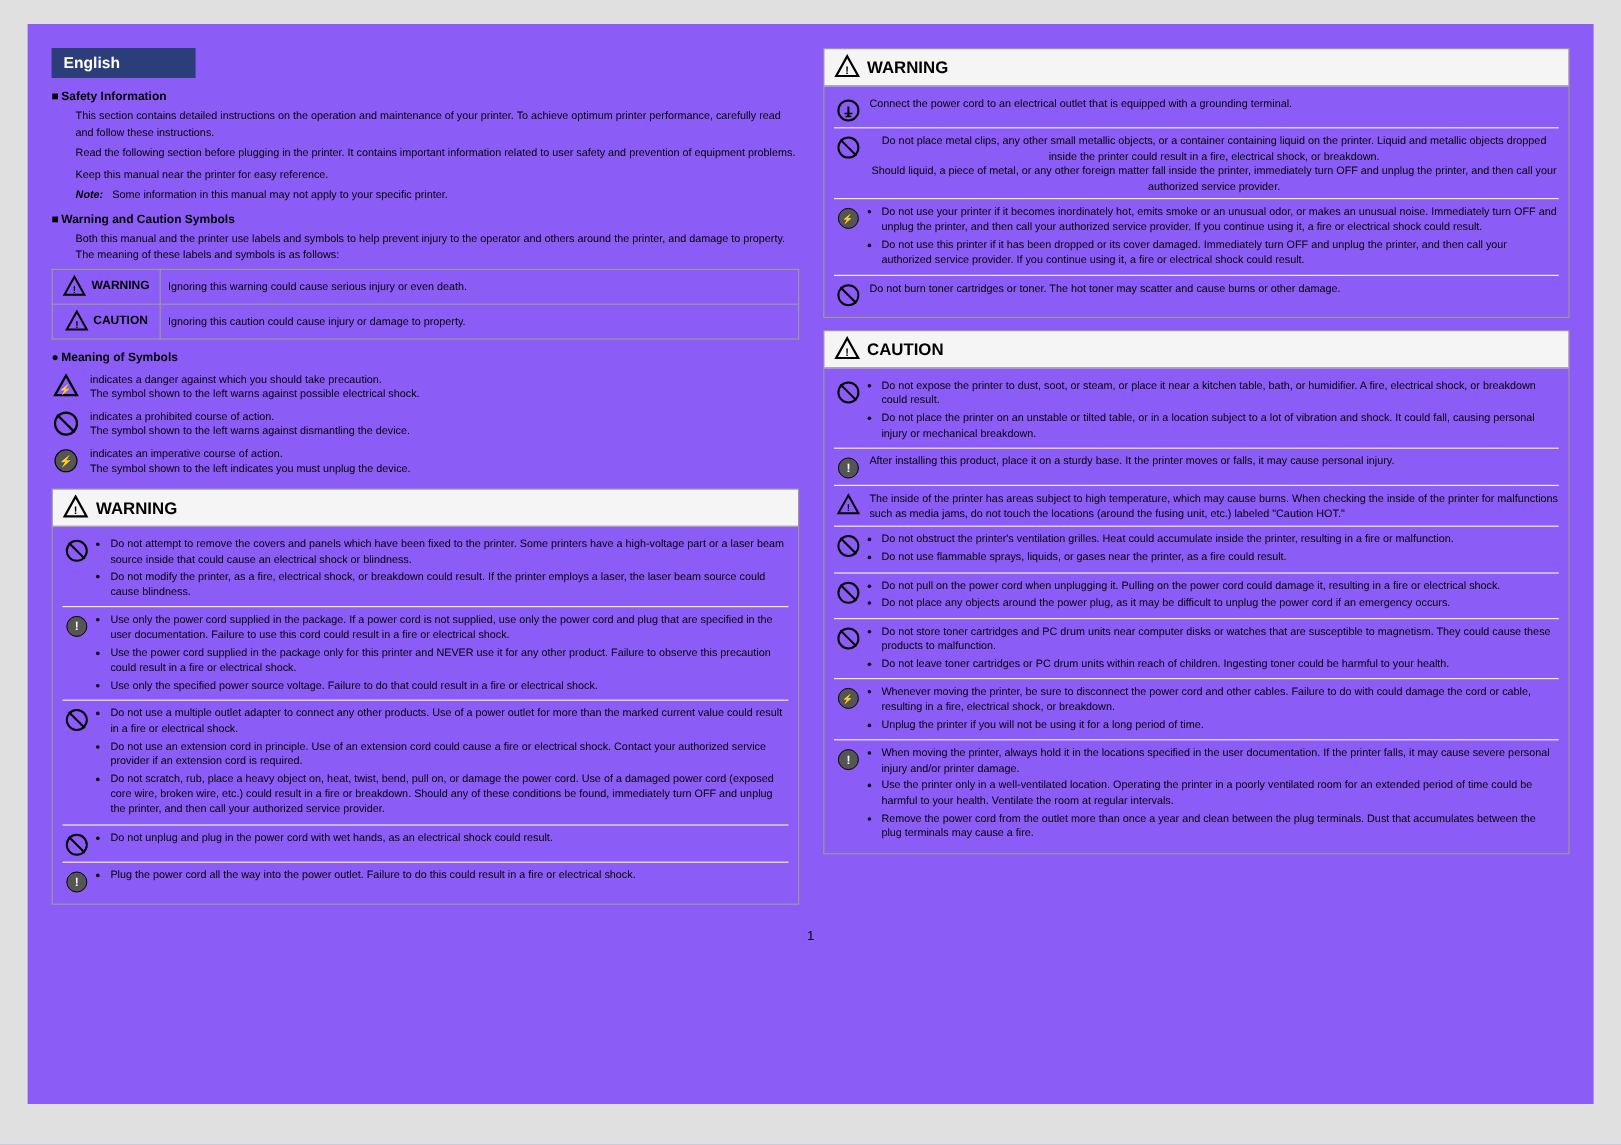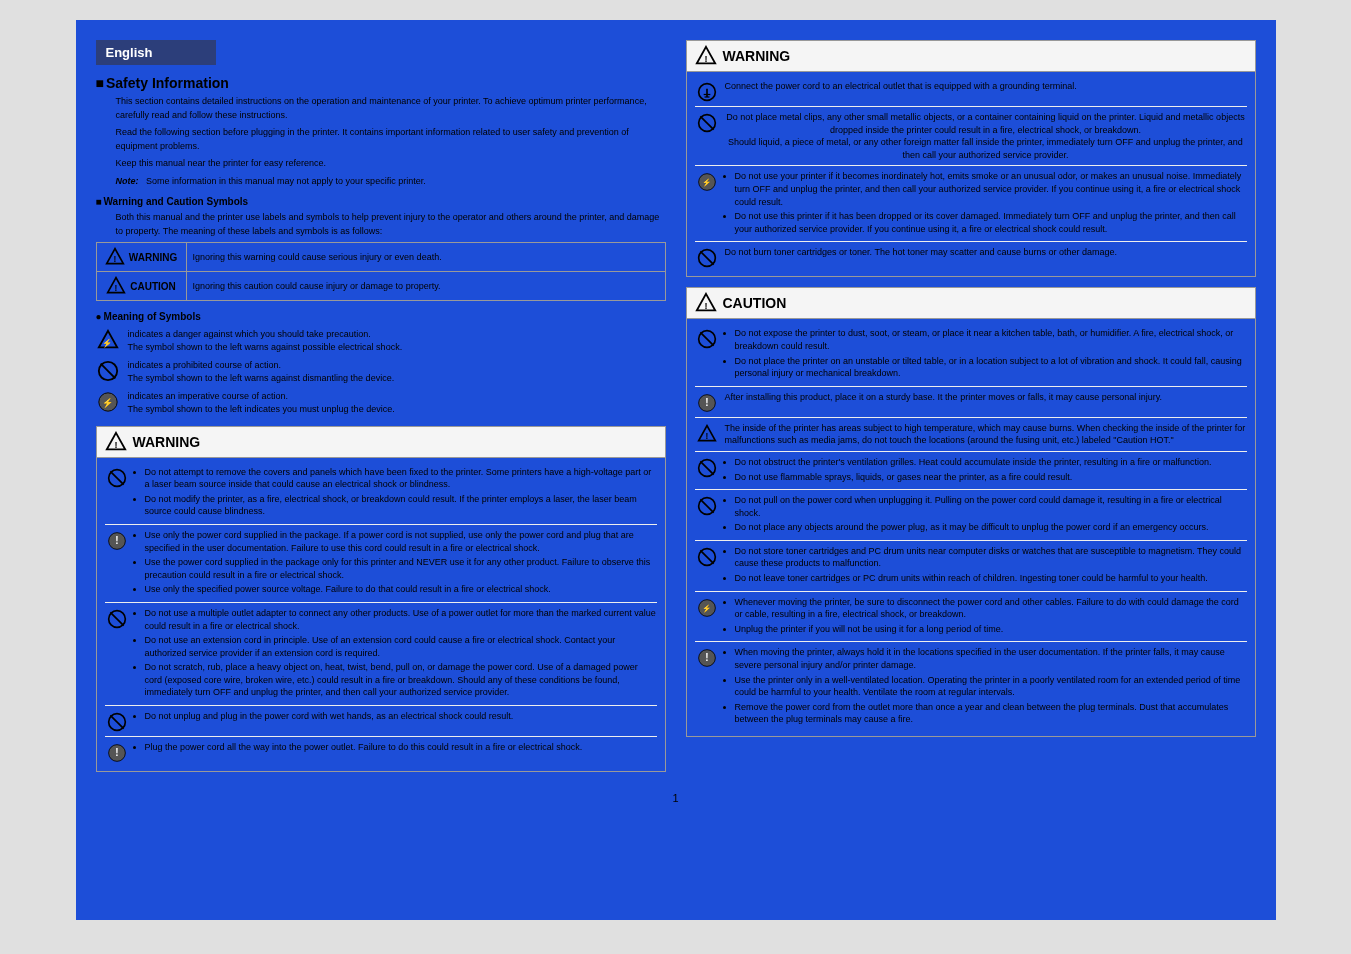--- a/index.html
+++ b/index.html
@@ -7,22 +7,22 @@
       background: #e0e0e0;
       font-family: Arial, sans-serif;
       font-size: 10px;
       display: flex;
       justify-content: center;
       align-items: flex-start;
       min-height: 100vh;
       padding: 20px;
     }
     .page {
-      background: #1d4ed8;
-      width: 1200px;
+      background: #8b5cf6;
+      width: 1305px;
       min-height: 900px;
       padding: 20px;
       position: relative;
     }
     .page-number {
       text-align: center;
       font-size: 11px;
       margin-top: 10px;
     }
     
@@ -44,21 +44,21 @@
       color: #fff;
       font-weight: bold;
       font-size: 13px;
       padding: 5px 10px;
       margin-bottom: 10px;
       display: inline-block;
       min-width: 120px;
     }
     .safety-title {
       font-weight: bold;
-      font-size: 14px;
+      font-size: 10px;
       margin-bottom: 4px;
     }
     .safety-title::before { content: '■'; margin-right: 2px; }
     .safety-text {
       font-size: 9px;
       line-height: 1.5;
       margin-left: 20px;
       margin-bottom: 4px;
     }
     .note-text {

